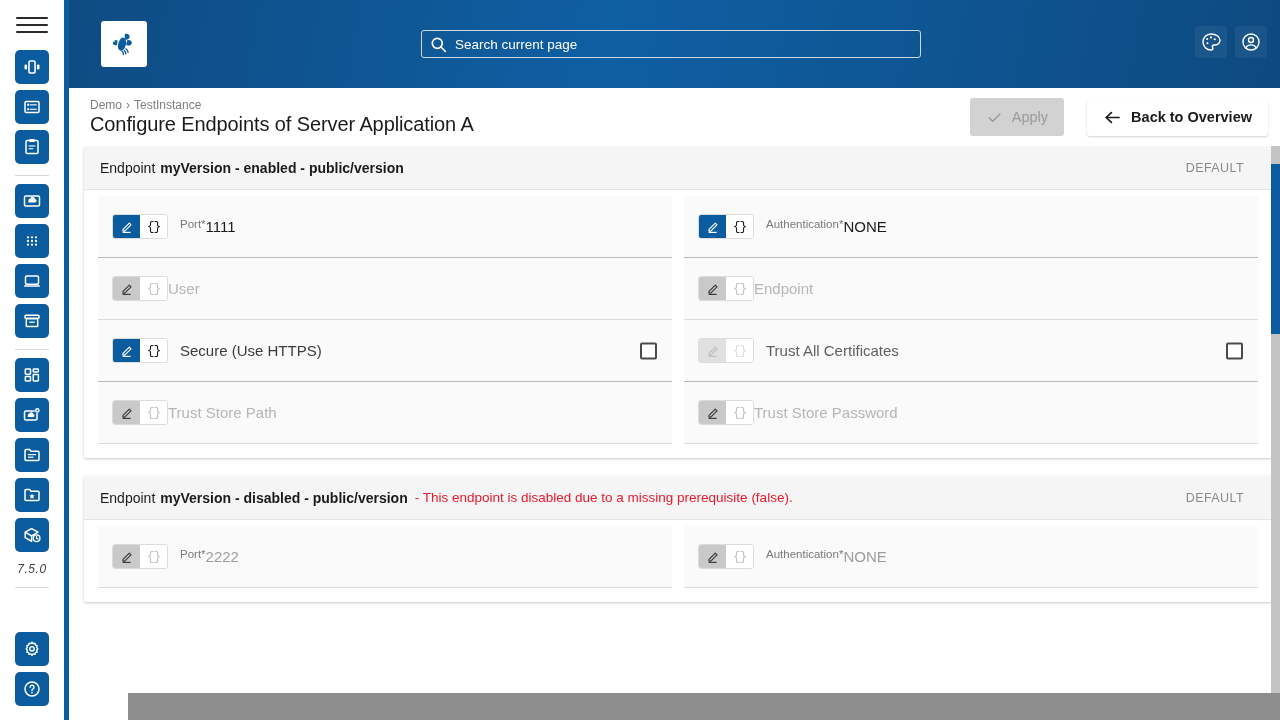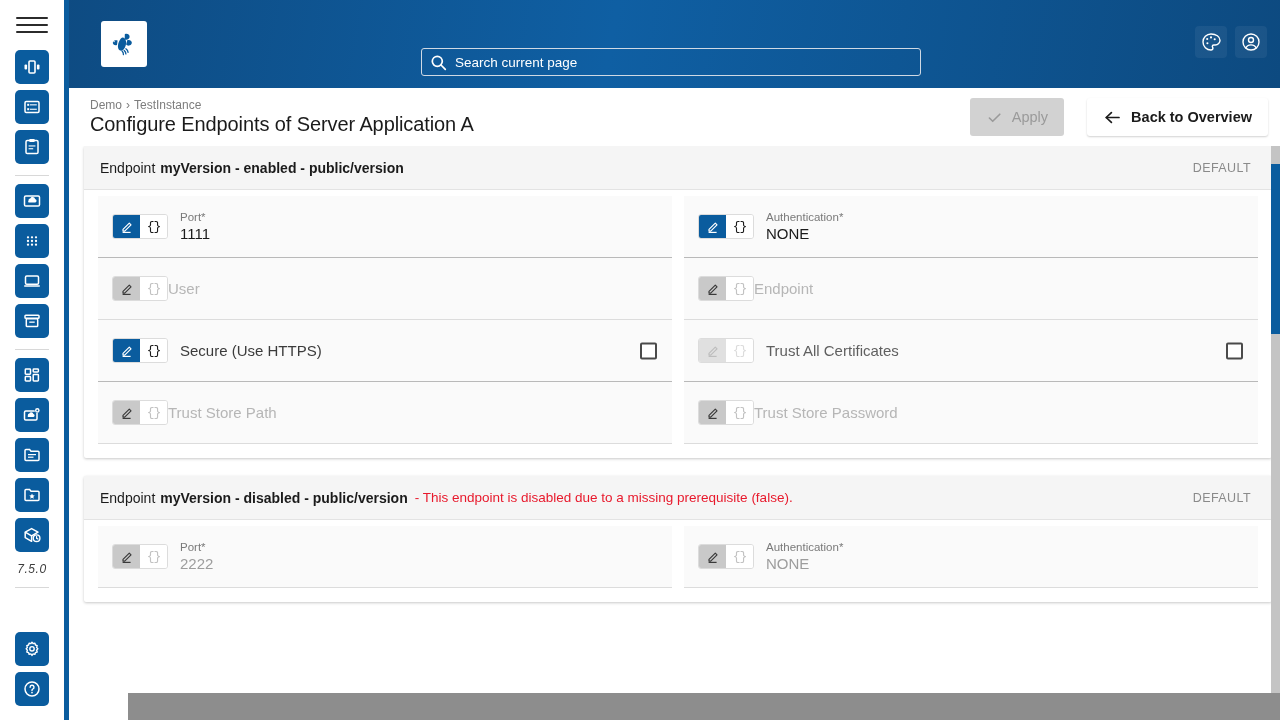--- a/index.html
+++ b/index.html
@@ -39,21 +39,21 @@
   .topbar {
     height: 88px; flex: 0 0 88px;
     background: linear-gradient(100deg, #0e4b82 0%, #0f5fa3 45%, #0d4a80 100%);
     display:flex; align-items:center; position: relative;
   }
   .logo-box {
     width: 46px; height: 46px; background:#fff; border-radius: 3px;
     margin-left: 37px; display:flex; align-items:center; justify-content:center;
   }
   .search-wrap {
-    position:absolute; left: 357px; top: 48px;
+    position:absolute; left: 357px; top: 30px;
     width: 500px; height: 28px;
     border: 1px solid #cfd9e4; border-radius: 3px;
     display: flex; align-items: center; padding: 0 8px;
     background: transparent;
   }
   .search-wrap svg { flex: 0 0 auto; }
   .search-input {
     border: none; outline: none; background: transparent;
     color: #ffffff; font-size: 13.5px; margin-left: 8px; width: 100%;
     font-family: "Liberation Sans", sans-serif;
@@ -93,21 +93,21 @@
     box-shadow: 0 1px 3px rgba(0,0,0,0.22);
     margin-bottom: 18px;
   }
   .card-head {
     height: 44px; background: #f5f5f5; border-bottom: 1px solid #e3e3e3;
     display:flex; align-items:center; padding: 0 16px; position: relative;
   }
   .ep-label { font-size: 14px; color: #1b1b1b; }
   .ep-name { font-size: 14px; color: #1b1b1b; font-weight: bold; margin-left: 5px; }
   .ep-warn { font-size: 13.5px; color: #e8192c; margin-left: 7px; }
-  .ep-default { position:absolute; right: 21px; font-size: 12.5px; color: #8a8a8a; letter-spacing: .4px; }
+  .ep-default { position:absolute; right: 28px; font-size: 12.5px; color: #8a8a8a; letter-spacing: .4px; }
 
   .rows { padding: 6px 14px 14px 14px; }
   .row2 { display: flex; gap: 12px; }
   .field {
     flex: 1 1 0; min-width: 0; height: 62px; position: relative;
     background: #fafafa; border-bottom: 1px solid #b9b9b9;
     display: flex; align-items: center; padding: 0 14px;
   }
   .field.subtle { border-bottom-color: #dcdcdc; }
 
@@ -120,21 +120,21 @@
     width: 27px; height: 23px; display:flex; align-items:center; justify-content:center;
     cursor: pointer; background: #ffffff;
   }
   .tog .seg.on { background: #0a5c9e; }
   .tog .seg.on-dis { background: #c9c9c9; }
   .tog .seg.on-dis2 { background: #e0e0e0; }
   .tog .expr { font-size: 13px; color: #1b1b1b; font-family: "Liberation Mono", monospace; letter-spacing:-1px;}
   .tog .expr.dim { color: #c2c2c2; }
   .tog .expr.dim2 { color: #dcdcdc; }
 
-  .fld-text { margin-left: 12px; display:flex; flex-direction: column; min-width: 0; }
+  .fld-text { margin-left: 12px; display:flex; flex-direction: row; min-width: 0; }
   .fld-lab { font-size: 11.5px; color: #7a7a7a; line-height: 14px; }
   .fld-val { font-size: 15px; color: #1b1b1b; line-height: 19px; }
   .fld-val.dim { color: #9d9d9d; }
   .fld-ph { font-size: 15px; color: #8c8c8c; }
   .fld-ph.dim { color: #b6b6b6; }
   .fld-lab-only { margin-left: 12px; font-size: 15px; color: #3b3b3b; }
   .fld-lab-only.dim { color: #5f5f5f; }
 
   .chk {
     position:absolute; right: 15px; top: 50%; transform: translateY(-50%);

